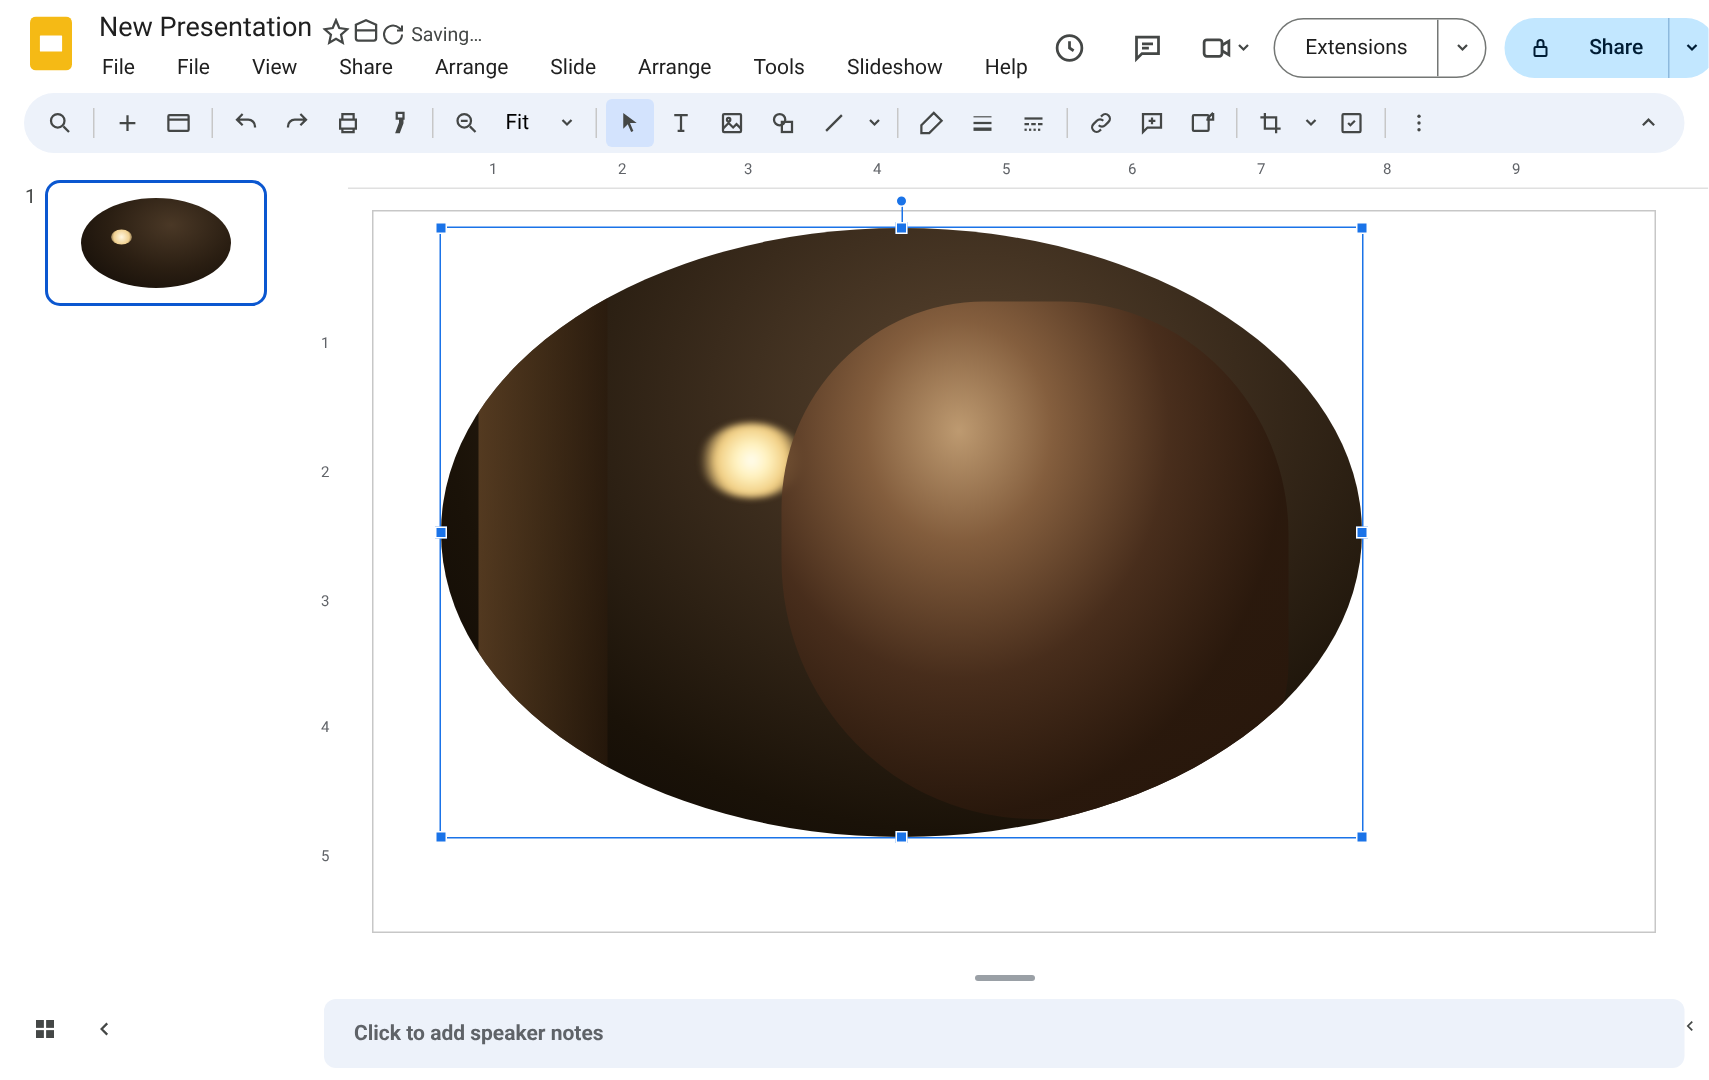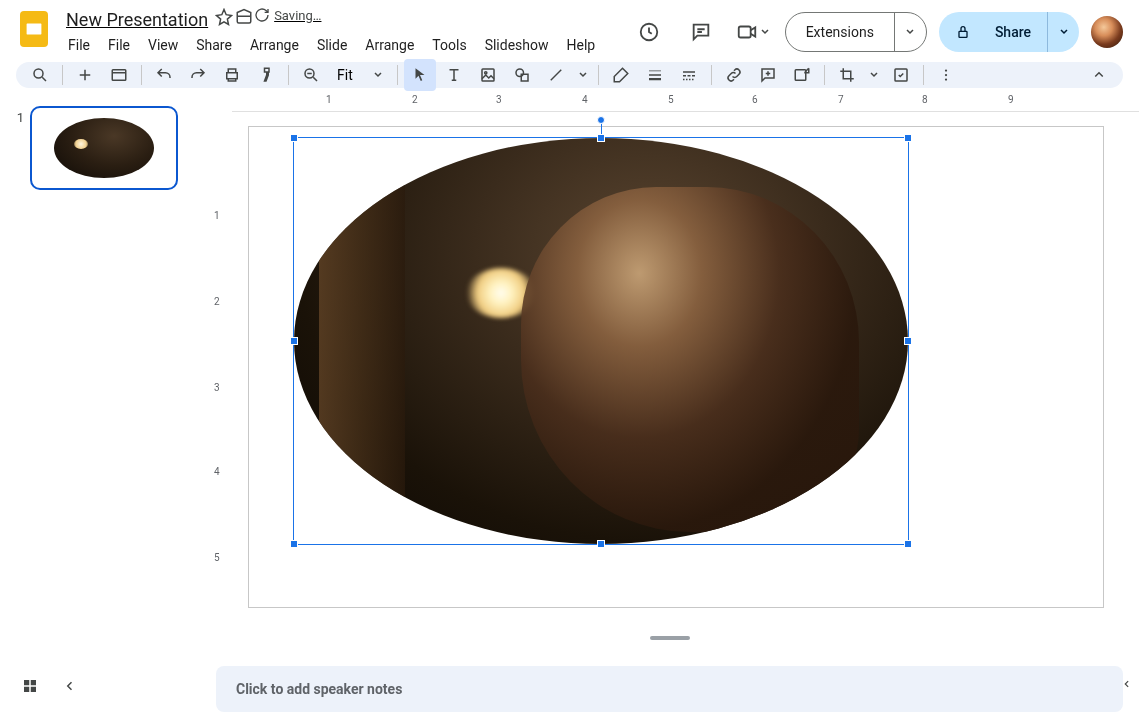--- a/index.html
+++ b/index.html
@@ -3,41 +3,41 @@
 <meta charset="utf-8">
 <style>
 * { margin: 0; padding: 0; box-sizing: border-box; font-family: 'Google Sans', Roboto, Arial, sans-serif; }
 body { background: #fff; width: 1139px; height: 720px; overflow: hidden; position: relative; }
 
 
 .header { display: flex; align-items: center; padding: 8px 16px 0 16px; height: 56px; }
 .logo-area { display: flex; align-items: flex-start; }
 .slides-logo { width: 36px; height: 36px; display: flex; align-items: center; justify-content: center; margin-right: 8px; margin-top: 4px; }
 .title-area { display: flex; flex-direction: column; }
-.title-row { display: flex; align-items: flex-start; gap: 0; height: 24px; text-decoration: underline; }
+.title-row { display: flex; align-items: flex-end; gap: 0; height: 24px; }
 .doc-title { font-size: 18px; color: #1f1f1f; padding: 2px 6px; }
 .title-icon { width: 20px; height: 20px; display: flex; align-items: center; justify-content: center; color: #444746; }
 .saving-text { font-size: 13px; color: #444746; display: flex; align-items: center; gap: 4px; }
-.menubar { display: flex; gap: 2px; margin-top: 2px; }
+.menubar { display: flex; gap: 12px; margin-top: 2px; }
 .menu-item { font-size: 14px; color: #1f1f1f; padding: 4px 8px; border-radius: 4px; cursor: pointer; }
 
 .header-right { margin-left: auto; display: flex; align-items: center; gap: 12px; }
 .header-icon-btn { width: 40px; height: 40px; display: flex; align-items: center; justify-content: center; border-radius: 50%; cursor: pointer; color: #444746; }
 .meet-btn { display: flex; align-items: center; gap: 2px; }
 .slideshow-group { display: flex; align-items: center; border: 1px solid #747775; border-radius: 20px; overflow: hidden; height: 40px; }
 .slideshow-btn { padding: 0 20px; font-size: 14px; color: #1f1f1f; cursor: pointer; height: 100%; display: flex; align-items: center; }
 .slideshow-dd { border-left: 1px solid #747775; width: 32px; height: 100%; display: flex; align-items: center; justify-content: center; cursor: pointer; }
 .share-group { display: flex; align-items: center; background: #c2e7ff; border-radius: 20px; height: 40px; overflow: hidden; }
 .share-btn { display: flex; align-items: center; gap: 24px; padding: 0 16px; font-size: 14px; color: #001d35; cursor: pointer; height: 100%; font-weight: 500; }
 .share-dd { border-left: 1px solid #8db9dd; width: 32px; height: 100%; display: flex; align-items: center; justify-content: center; cursor: pointer; }
 .avatar { width: 32px; height: 32px; border-radius: 50%; background: radial-gradient(circle at 40% 35%, #f4c89a 0%, #d88e5a 30%, #7a3b1e 60%, #2a1508 100%); cursor: pointer; }
 
 
 .toolbar-wrap { padding: 6px 16px; }
-.toolbar { background: #edf2fa; border-radius: 24px; height: 26px; display: flex; align-items: center; padding: 0 8px; gap: 2px; }
+.toolbar { background: #edf2fa; border-radius: 24px; height: 40px; display: flex; align-items: center; padding: 0 8px; gap: 2px; }
 .tb-btn { width: 32px; height: 32px; display: flex; align-items: center; justify-content: center; border-radius: 4px; cursor: pointer; color: #444746; }
 .tb-btn.active { background: #d3e3fd; }
 .tb-sep { width: 1px; height: 20px; background: #c7c7c7; margin: 0 4px; }
 .zoom-sel { display: flex; align-items: center; gap: 20px; padding: 0 8px; font-size: 14px; cursor: pointer; }
 .tb-right { margin-left: auto; }
 
 
 .main { display: flex; height: calc(720px - 56px - 52px - 62px); }
 .filmstrip { width: 200px; padding: 12px 8px; display: flex; flex-direction: column; gap: 8px; }
 .slide-thumb-wrap { display: flex; gap: 6px; }

